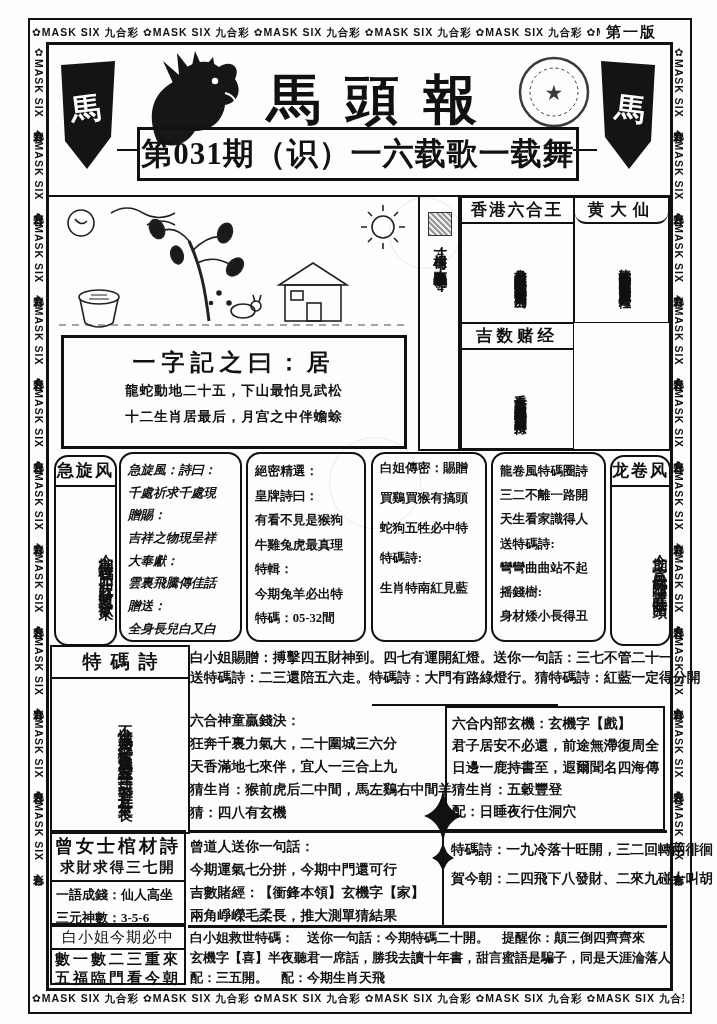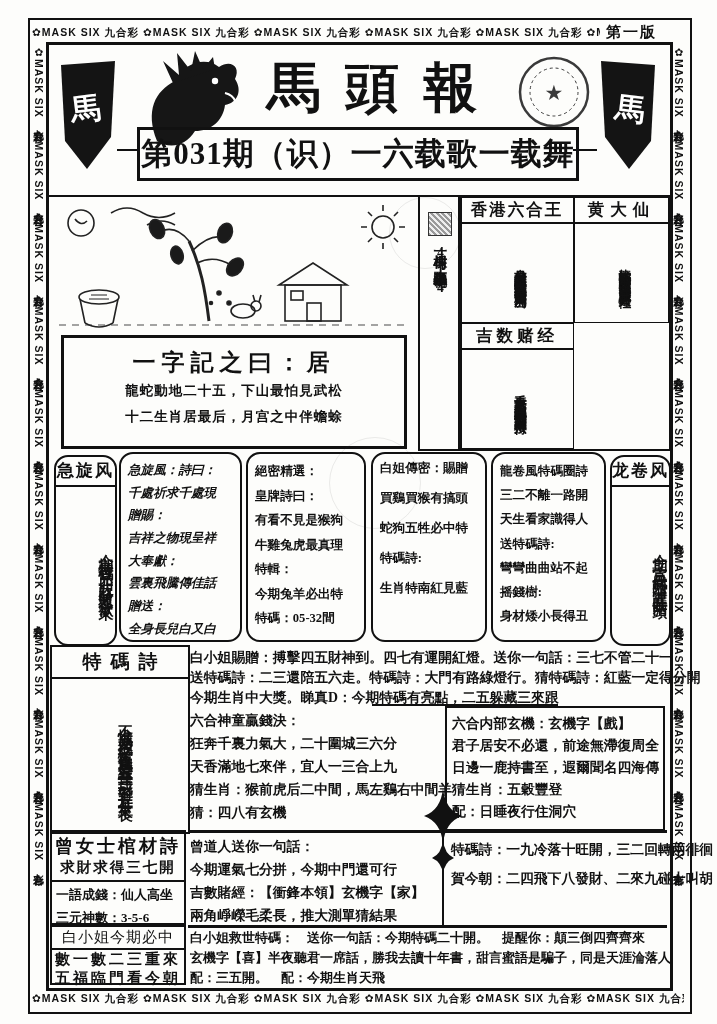--- a/index.html
+++ b/index.html
@@ -14,21 +14,21 @@
   .strip-top{left:32px;top:22px;width:630px;height:20px;line-height:20px;}
   .strip-bottom{left:32px;top:988px;width:652px;height:20px;line-height:20px;}
   .strip-left{left:31px;top:46px;width:15px;height:936px;writing-mode:vertical-rl;line-height:15px;}
   .strip-right{left:671px;top:46px;width:15px;height:936px;writing-mode:vertical-rl;line-height:15px;}
   .edition{left:600px;top:22px;height:20px;line-height:20px;background:#fdfdfb;padding:0 6px;
            font-size:15px;font-weight:bold;letter-spacing:2px;}
   
   .content{left:49px;top:47px;width:618px;height:938px;}
   .content .abs{position:absolute;}
   
-  .title{left:158px;top:6px;width:330px;text-align:center;font-size:54px;font-weight:bold;
+  .title{left:158px;top:18px;width:330px;text-align:center;font-size:54px;font-weight:bold;
          letter-spacing:0.45em;text-indent:0.45em;line-height:70px;}
   .subtitle-box{left:88px;top:80px;width:436px;height:48px;border:3px solid #111;
                 text-align:center;font-size:31px;font-weight:bold;line-height:48px;letter-spacing:1px;}
   .h-rule{height:2px;background:#111;}
   
   .riddle-box{left:12px;top:288px;width:340px;height:108px;border:3px solid #111;text-align:center;}
   .riddle-title{font-size:23px;font-weight:bold;letter-spacing:6px;margin-top:9px;}
   .riddle-box .ln{font-size:13.5px;font-weight:bold;line-height:1.95;letter-spacing:1px;}
   .interp-strip{left:369px;top:148px;width:40px;height:252px;border:2px solid #111;
                 display:flex;flex-direction:column;align-items:center;}
@@ -203,21 +203,21 @@
       <div class="cell">
         <div class="cell-title">香港六合王</div>
         <div class="verses">
             <div class="vln">身前身后難辨認</div>
             <div class="vln">降妖除魔人人贊</div>
             <div class="vln">九龍二虎各相爭</div>
             <div class="vln">一馬當先四虎出</div>
           </div>
       </div>
       <div class="cell">
-        <div class="cell-title" style="letter-spacing:6px;">黄大仙</div>
+        <div class="cell-title" style="letter-spacing:6px;border-radius:11px;">黄大仙</div>
         <div class="verses">
             <div class="vln">龍蛇當今看分清</div>
             <div class="vln">哨到骨頭叫汪汪</div>
             <div class="vln">力大無比穿黃衣</div>
             <div class="vln">五更必叫是天性</div>
           </div>
       </div>
       <div class="cell">
         <div class="cell-title" style="letter-spacing:4px;">吉数赌经</div>
         <div class="verses">
@@ -290,21 +290,20 @@
           <div class="vln">不惟成始又成終</div>
           <div class="vln">一夜春風四方綠</div>
           <div class="vln">五連二三成一對</div>
           <div class="vln">三片五片十來長</div>
         </div>
     </div>
 
     <div class="abs para" style="left:141px;top:601px;width:477px;">
         <div class="ln">白小姐賜贈：搏擊四五財神到。四七有運開紅燈。送你一句話：三七不管二十一</div>
         <div class="ln">送特碼詩：二三還陪五六走。特碼詩：大門有路綠燈行。猜特碼詩：紅藍一定得分開</div>
-        <div class="ln">今期生肖中大獎。睇真D：今期特碼有亮點，二五躲藏三來跟</div>
       </div>
     <div class="abs h-rule" style="left:323px;top:657px;width:186px;"></div>
 
     <div class="abs para shentong" style="left:141px;top:663px;width:300px;">
         <div class="ln">六合神童贏錢決：</div>
         <div class="ln">狂奔千裏力氣大，二十圍城三六分</div>
         <div class="ln">天香滿地七來伴，宜人一三合上九</div>
         <div class="ln">猜生肖：猴前虎后二中間，馬左鷄右中間羊</div>
         <div class="ln">猜：四八有玄機</div>
       </div>

